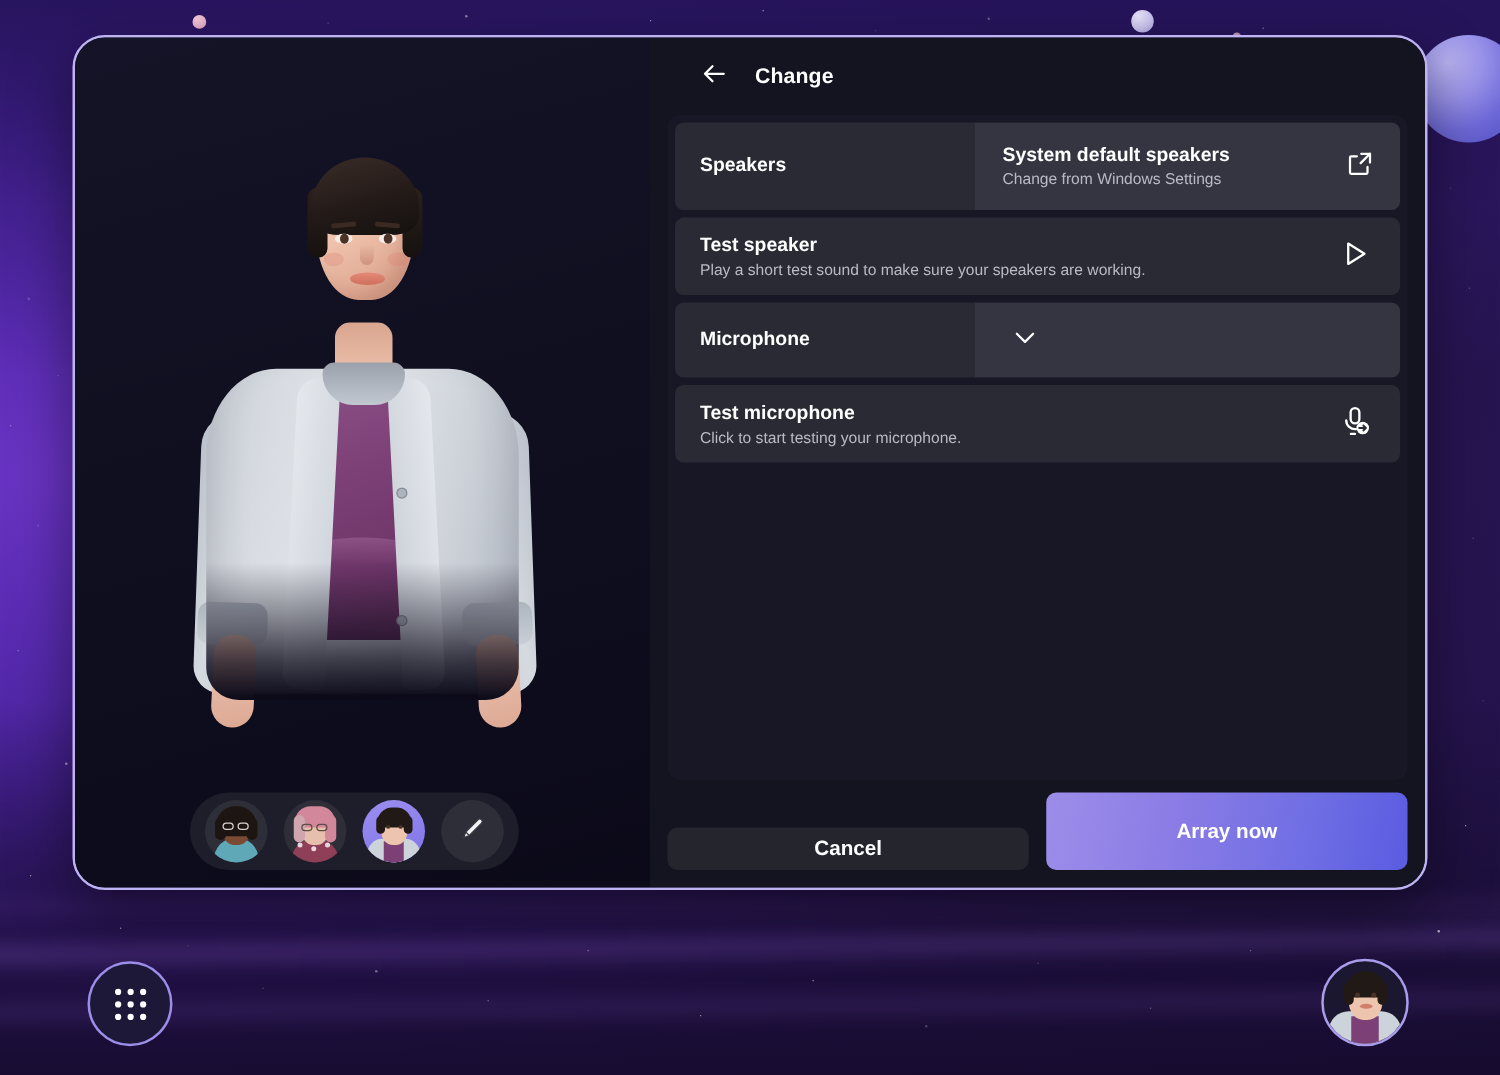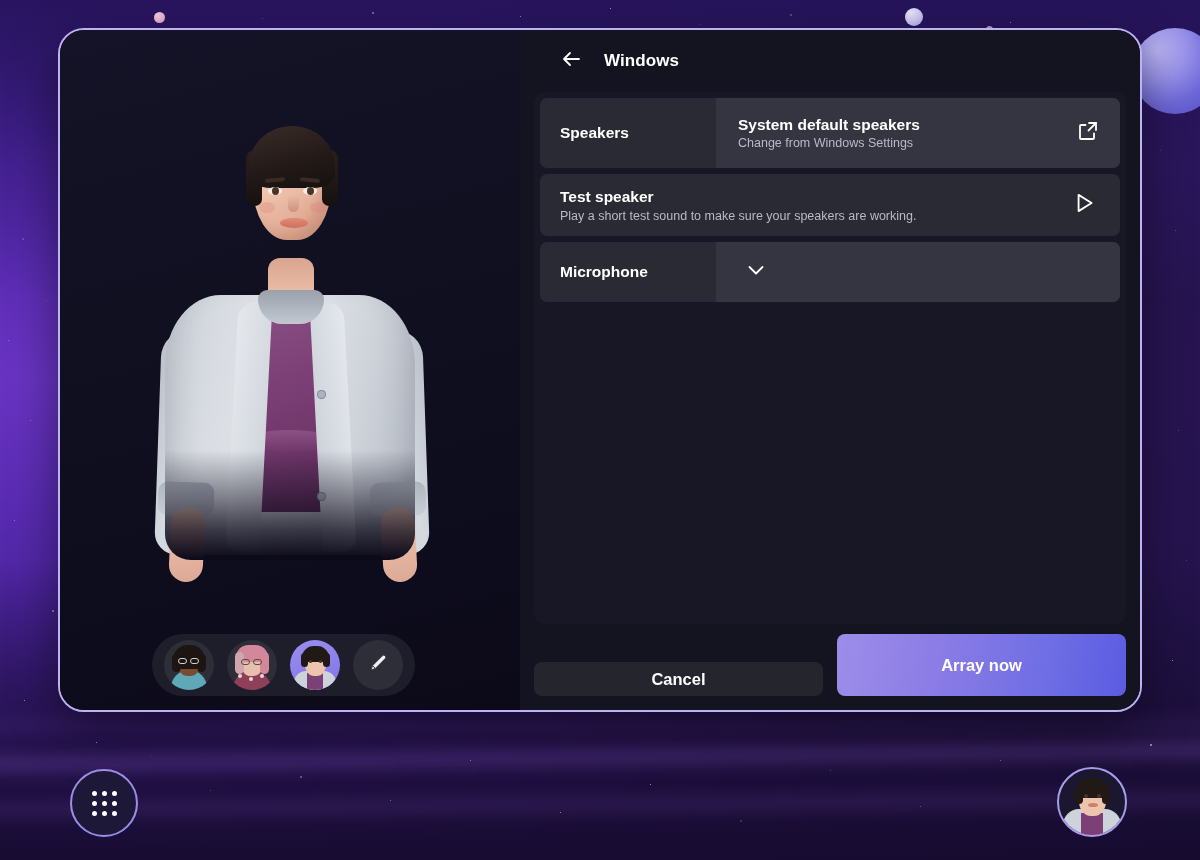--- a/index.html
+++ b/index.html
@@ -226,21 +226,21 @@
   }
   .row {
     background: #292a33;
     border-radius: 7px;
     display: flex; align-items: center;
     flex: none;
     position: relative;
     overflow: hidden;
   }
   .row-label-cell {
-    width: 176px; flex: none;
+    width: 240px; flex: none;
     padding-left: 20px;
     color: #fff; font-size: 15.5px; font-weight: bold;
   }
   .value-cell {
     flex: 1; align-self: stretch;
     background: #343541;
     display: flex; align-items: center;
     padding: 0 14px 0 22px;
     gap: 0;
   }
@@ -469,21 +469,21 @@
   <div id="settings-pane">
 
     <div id="settings-header">
       <div id="back-button">
         <span>
           <svg width="24" height="24" viewBox="0 0 24 24" fill="none">
             <path d="M20 12 H5 M11 6 L5 12 L11 18" stroke="#ffffff" stroke-width="1.8" stroke-linecap="round" stroke-linejoin="round"></path>
           </svg>
         </span>
       </div>
-      <div id="settings-title">Windows</div>
+      <div id="settings-title">Change</div>
     </div>
 
     <div id="settings-card">
 
       <div class="row" id="row-speakers">
         <div class="row-label-cell">Speakers</div>
         <div class="value-cell">
           <div class="value-text-wrap">
             <div class="value-title">System default speakers</div>
             <div class="value-sub">Change from Windows Settings</div>
@@ -521,20 +521,37 @@
           <div class="icon-btn">
             <span>
               <svg width="24" height="24" viewBox="0 0 24 24" fill="none">
                 <path d="M5.5 9 L12 15.5 L18.5 9" stroke="#ffffff" stroke-width="1.8" stroke-linecap="round" stroke-linejoin="round"></path>
               </svg>
             </span>
           </div>
         </div>
       </div>
 
+      <div class="row test-row" id="row-test-microphone">
+        <div class="test-text">
+          <div class="t-title">Test microphone</div>
+          <div class="t-sub">Click to start testing your microphone.</div>
+        </div>
+        <div class="icon-btn">
+          <span>
+            <svg width="28" height="28" viewBox="0 0 24 24" fill="none">
+              <rect x="9" y="3" width="6" height="10.5" rx="3" stroke="#ffffff" stroke-width="1.6"></rect>
+              <path d="M6 11.5 A6 6 0 0 0 12.6 17.4" stroke="#ffffff" stroke-width="1.6" stroke-linecap="round"></path>
+              <path d="M9.2 20.6 H12" stroke="#ffffff" stroke-width="1.6" stroke-linecap="round"></path>
+              <circle cx="17.3" cy="16.6" r="4.3" fill="#ffffff"></circle>
+              <path d="M14.9 16.6 H19.5 M17.7 14.9 L19.5 16.6 L17.7 18.3" stroke="#2b2c36" stroke-width="1.3" stroke-linecap="round" stroke-linejoin="round"></path>
+            </svg>
+          </span>
+        </div>
+      </div>
 
     </div>
 
     <div id="settings-footer">
       <button class="footer-btn" id="cancel-button">Cancel</button>
       <button class="footer-btn" id="join-button">Array now</button>
     </div>
 
   </div>
 </div>

